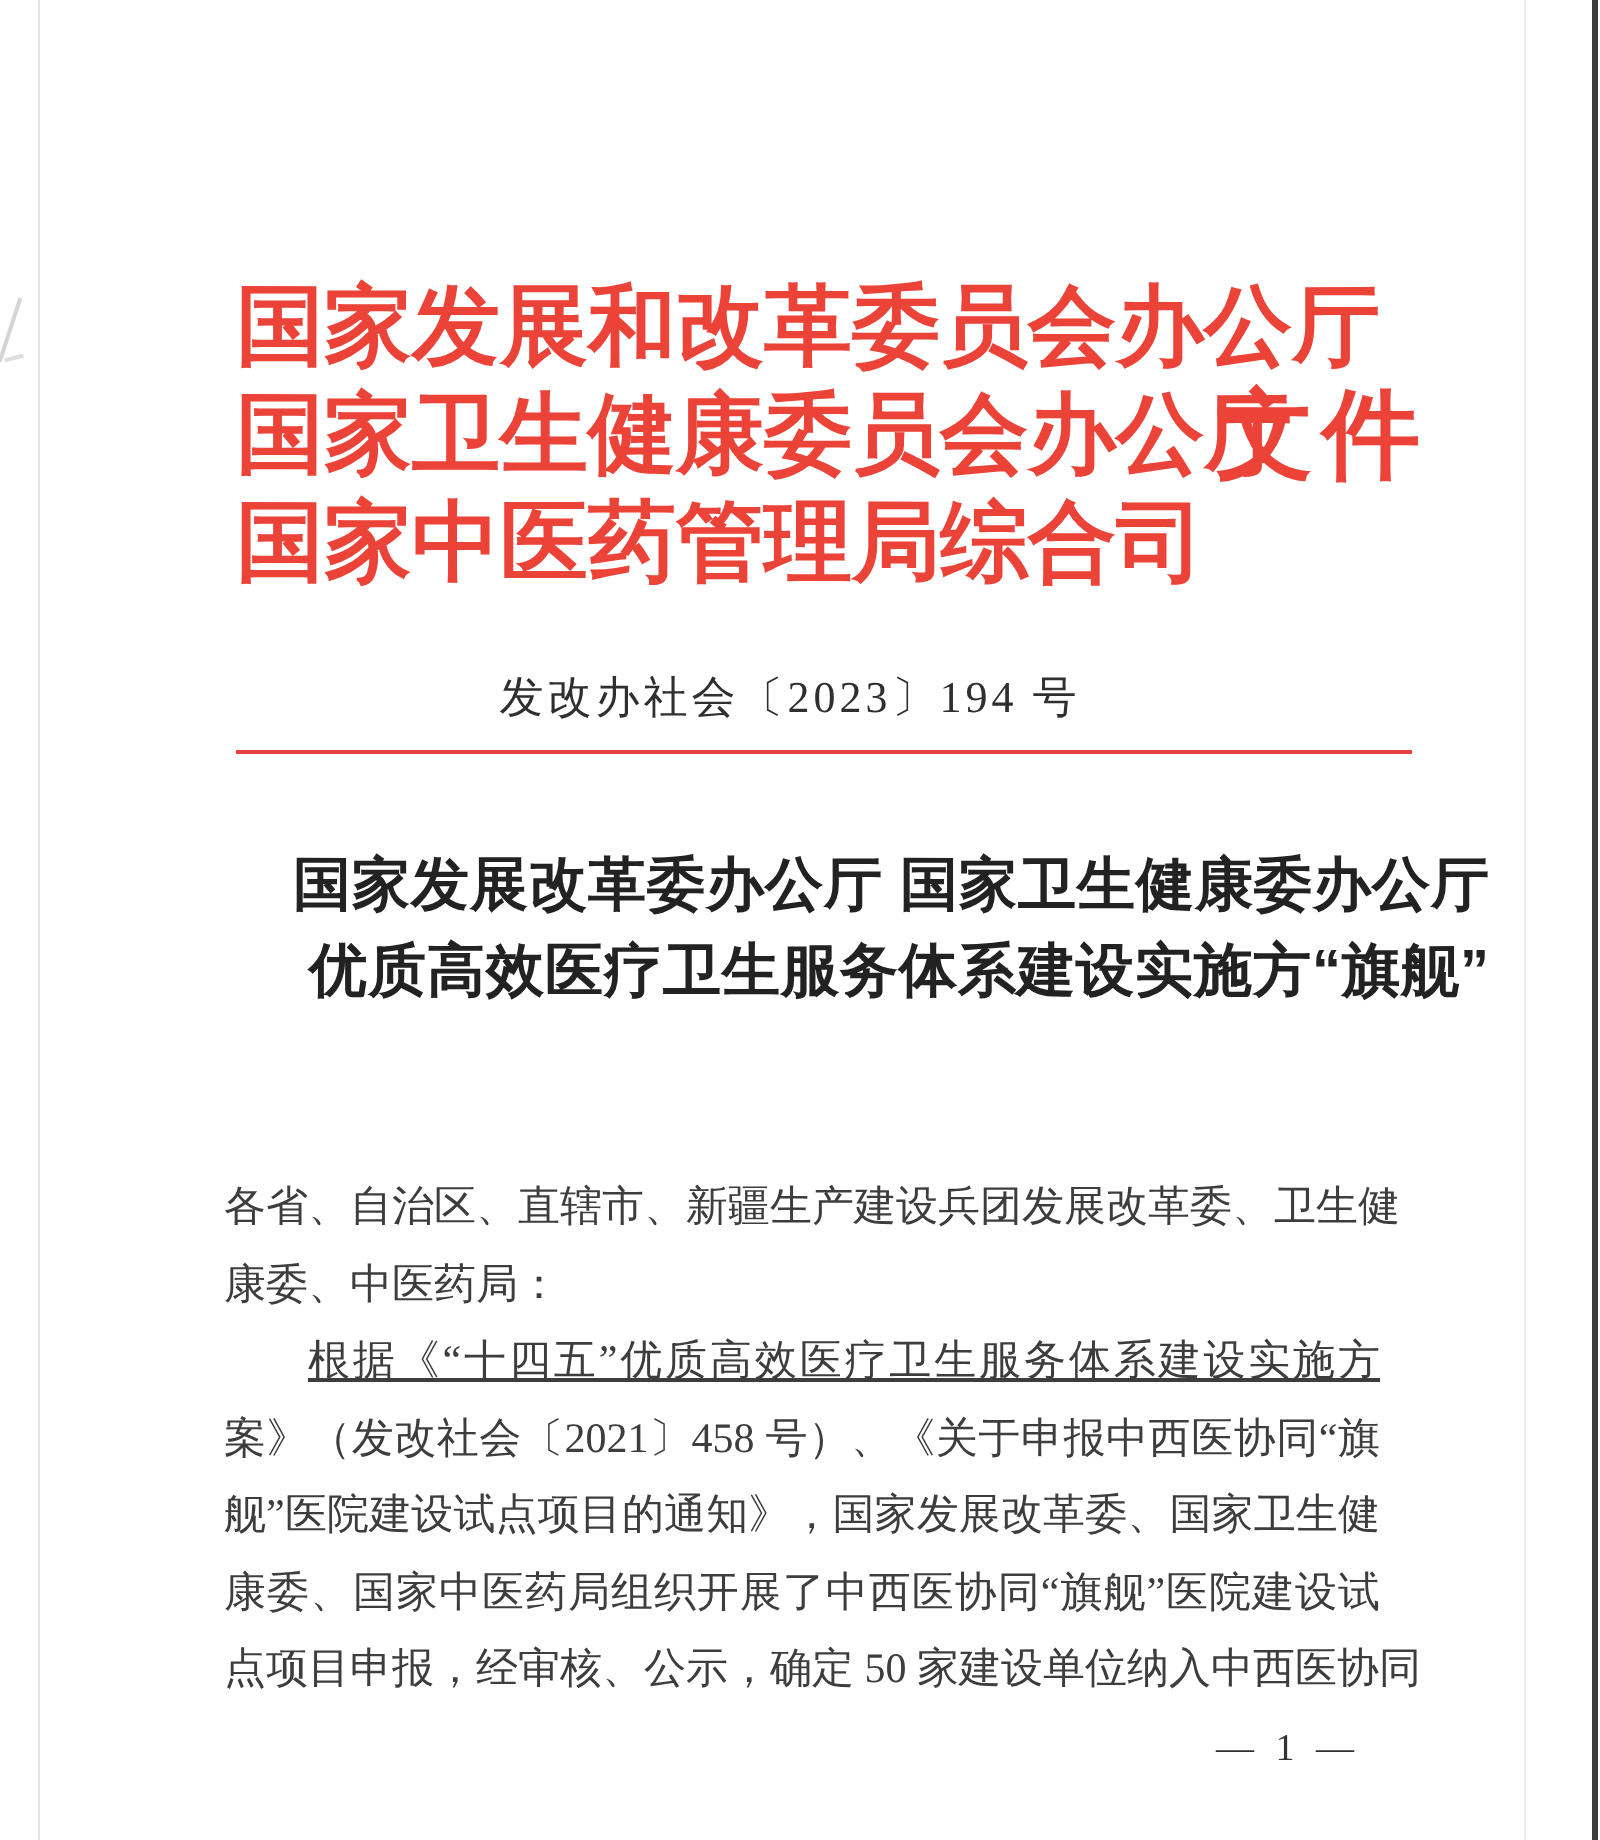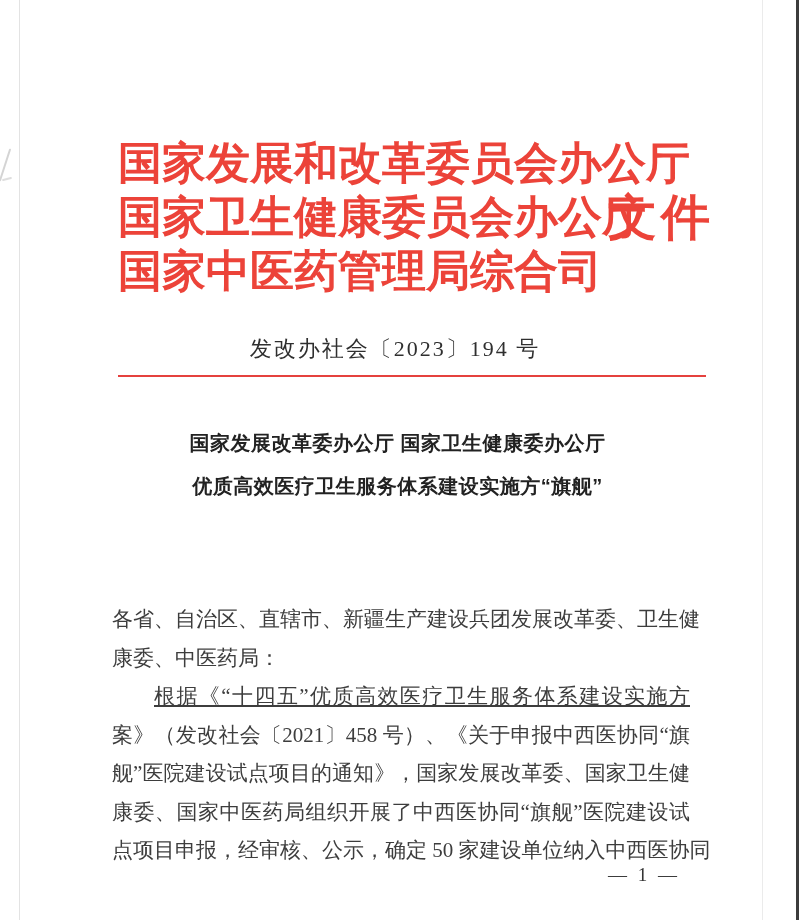--- a/index.html
+++ b/index.html
@@ -101,33 +101,33 @@
     width: 588px;
     height: 2px;
     background: #e5413e;
   }
 
   
   .doc-title {
     position: absolute;
     left: 50px; top: 422px;
     width: 695px;
-    text-align: center;
+    text-align: right;
     font-family: "Liberation Sans", "DejaVu Sans", sans-serif;
     font-weight: 700;
-    font-size: 20px;
+    font-size: 29px;
     line-height: 42.5px;
     color: #222222;
     letter-spacing: 0.5px;
   }
 
   
   .doc-body {
     position: absolute;
-    left: 112px; top: 600px;
+    left: 112px; top: 584px;
     width: 578px;
     font-size: 21px;
     color: #3d3d3d;
   }
   .body-line {
     height: 38.5px;
     line-height: 38.5px;
     white-space: nowrap;
   }
   .body-line.justify {

